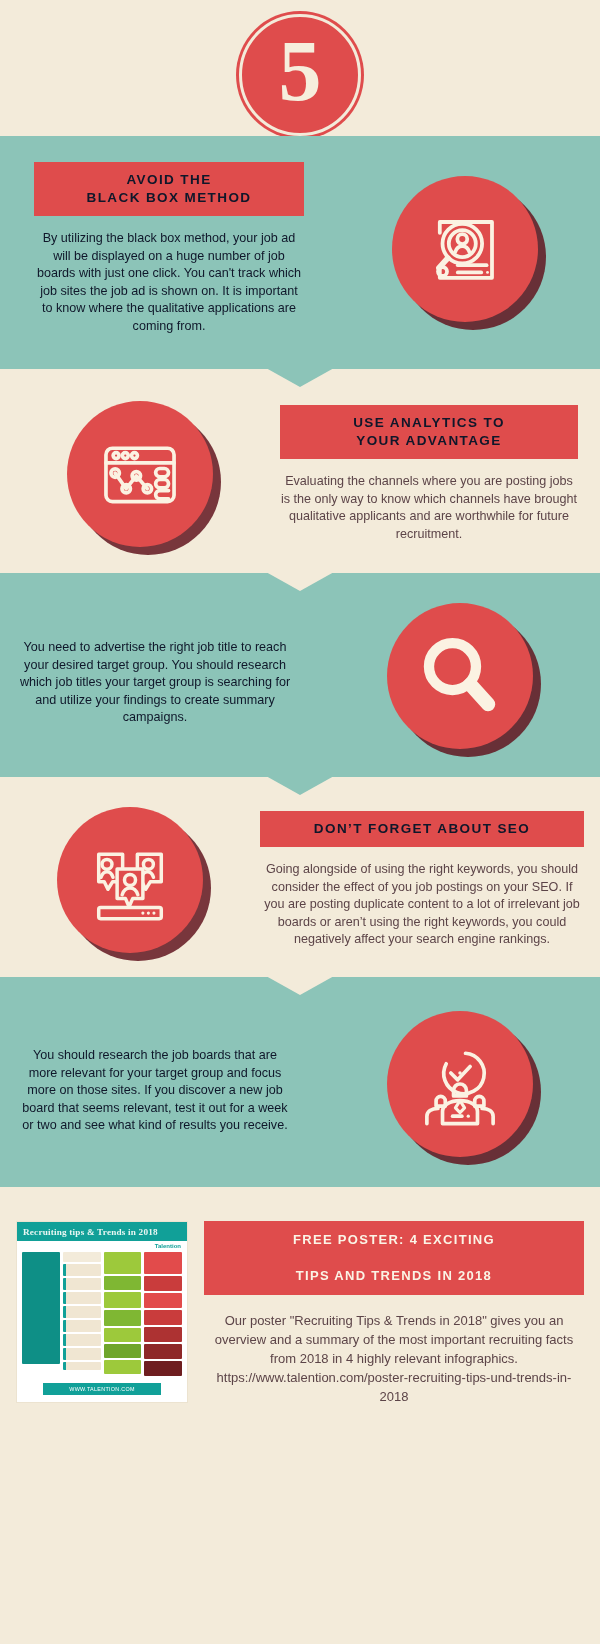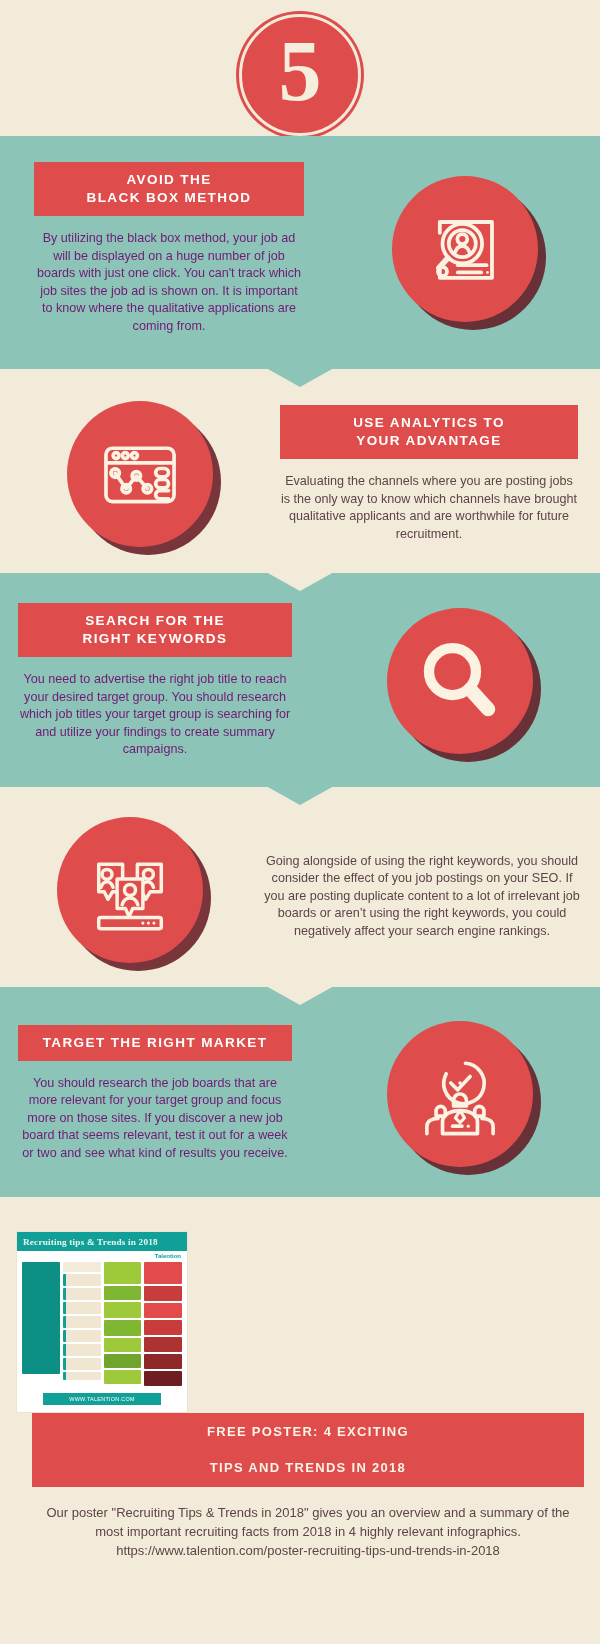--- a/index.html
+++ b/index.html
@@ -44,38 +44,38 @@
   .section.teal{background:#8CC4B8;}
   .section.cream{background:#F3EBDA;}
   .row{display:flex;align-items:center;width:600px;box-sizing:border-box;}
   .row.left-text{flex-direction:row;}
   .row.right-text{}
   .col-text{box-sizing:border-box;}
   .col-icon{box-sizing:border-box;display:flex;align-items:center;justify-content:center;}
 
   .tipbar{
     background:#DF4C4C;
-    color:#ffffff;
+    color:#0f172a;
     font-weight:700;
     font-size:13.5px;
     letter-spacing:1.4px;
     line-height:18px;
     text-transform:uppercase;
     text-align:center;
     padding:9px 12px;
     display:block;
   }
   .body-text{
     font-size:12.6px;
     line-height:17.5px;
     text-align:center;
     margin-top:14px;
     font-weight:400;
   }
-  .teal .body-text{color:#701a75;}
+  .teal .body-text{color:#0f172a;}
   .cream .body-text{color:#5C4448;}
 
   
   .notch{
     position:absolute;left:50%;bottom:-18px;
     transform:translateX(-50%);
     width:0;height:0;
     border-left:34px solid transparent;
     border-right:34px solid transparent;
     z-index:5;
@@ -90,21 +90,21 @@
     border-radius:50%;background:#611620;opacity:.85;
   }
   .circle{
     position:absolute;left:0;top:0;width:146px;height:146px;
     border-radius:50%;background:#DF4C4C;
     display:flex;align-items:center;justify-content:center;
   }
   .circle svg{display:block;}
 
   
-  .footer{background:#F3EBDA;display:flex;padding:34px 16px 26px 16px;box-sizing:border-box;align-items:flex-start;flex-direction:column;}
+  .footer{background:#F3EBDA;display:flex;padding:34px 16px 26px 16px;box-sizing:border-box;align-items:flex-start;}
   .poster{
     width:172px;flex:0 0 172px;background:#ffffff;
     padding:0;box-sizing:border-box;
     border:1px solid #ece3d0;
   }
   .poster-head{
     background:#11A098;color:#EAF7F3;
     font-family:"Liberation Serif", serif;
     font-weight:700;font-size:9.2px;letter-spacing:.2px;
     padding:5px 6px 4px 6px;text-align:left;
@@ -205,24 +205,20 @@
         </div>
         <div class="body-text">Evaluating the channels where you are posting jobs is the only way to know which channels have brought qualitative applicants and are worthwhile for future recruitment.</div>
       </div>
     </div>
     <div class="notch cream-down"></div>
   </div>
 
   <div class="section teal" style="padding:30px 0 28px 0;">
     <div class="row left-text">
       <div class="col-text" style="width:320px;padding:0 28px 0 18px;">
-        <div class="tipbar">
-          <span>SEARCH FOR THE</span><br>
-          <span>RIGHT KEYWORDS</span>
-        </div>
         <div class="body-text">You need to advertise the right job title to reach your desired target group. You should research which job titles your target group is searching for and utilize your findings to create summary campaigns.</div>
       </div>
       <div class="col-icon" style="width:280px;">
         <div class="circle-wrap">
           <div class="circle-shadow"></div>
           <div class="circle">
             <span>
               <svg width="94" height="94" viewBox="0 0 100 100" fill="none" stroke="#FBF2E2" stroke-width="11" stroke-linecap="round">
                 <circle cx="42" cy="40" r="25"></circle>
                 <path d="M61 59 L80 80" stroke-width="15"></path>
@@ -256,32 +252,32 @@
                 <circle cx="64" cy="86" r="1.7" fill="#FBF2E2" stroke="none"></circle>
                 <circle cx="70" cy="86" r="1.7" fill="#FBF2E2" stroke="none"></circle>
                 <circle cx="76" cy="86" r="1.7" fill="#FBF2E2" stroke="none"></circle>
                 <path d="M16 80 H56" stroke-width="0"></path>
               </svg>
             </span>
           </div>
         </div>
       </div>
       <div class="col-text" style="width:340px;padding:0 16px 0 0;">
+        <div class="tipbar">
+          <span>DON’T FORGET ABOUT SEO</span>
+        </div>
         <div class="body-text">Going alongside of using the right keywords, you should consider the effect of you job postings on your SEO. If you are posting duplicate content to a lot of irrelevant job boards or aren’t using the right keywords, you could negatively affect your search engine rankings.</div>
       </div>
     </div>
     <div class="notch cream-down"></div>
   </div>
 
   <div class="section teal" style="padding:34px 0 30px 0;">
     <div class="row left-text">
       <div class="col-text" style="width:320px;padding:0 28px 0 18px;">
-        <div class="tipbar">
-          <span>TARGET THE RIGHT MARKET</span>
-        </div>
         <div class="body-text">You should research the job boards that are more relevant for your target group and focus more on those sites. If you discover a new job board that seems relevant, test it out for a week or two and see what kind of results you receive.</div>
       </div>
       <div class="col-icon" style="width:280px;">
         <div class="circle-wrap">
           <div class="circle-shadow"></div>
           <div class="circle">
             <span>
               <svg width="92" height="92" viewBox="0 0 100 100" fill="none" stroke="#FBF2E2" stroke-width="4" stroke-linecap="round" stroke-linejoin="round">
                 <path d="M56 16.6A22 22 0 1 1 35 28"></path>
                 <circle cx="50" cy="38" r="1.9" fill="#FBF2E2" stroke="none"></circle>

